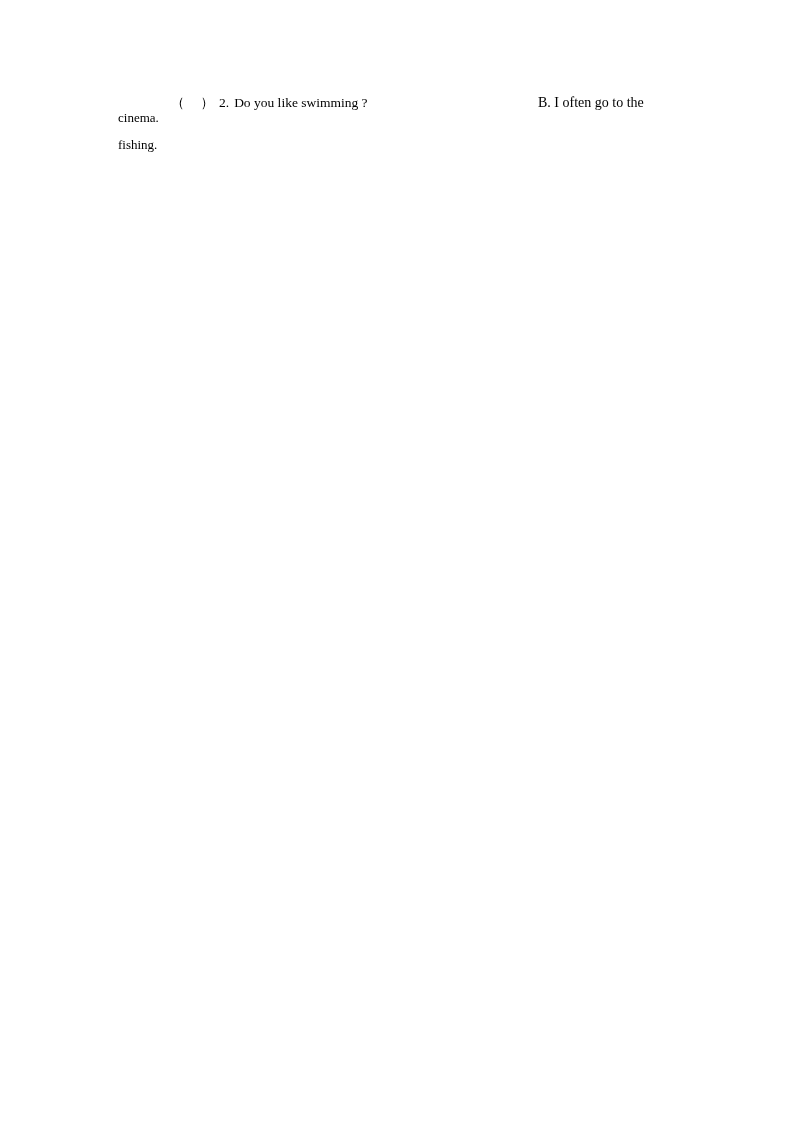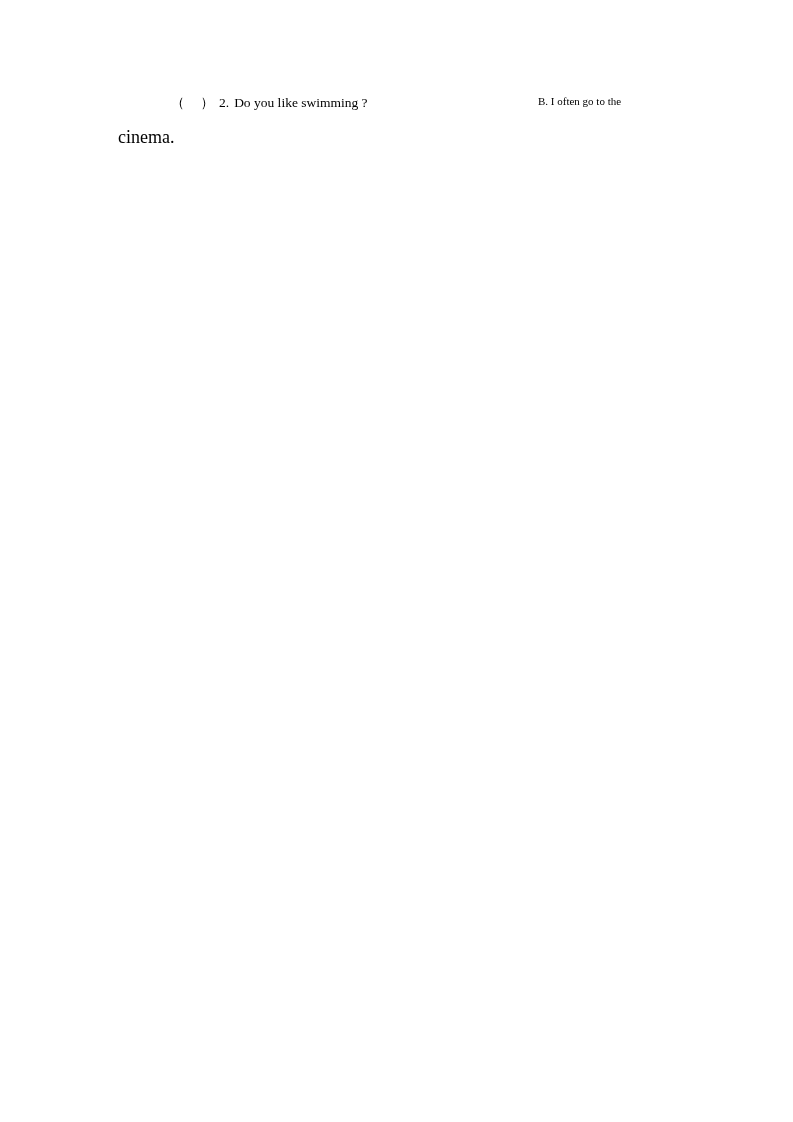--- a/index.html
+++ b/index.html
@@ -48,44 +48,45 @@
   .paren .gap {
     display: inline-block;
     width: 16px;
   }
   .q-text {
     display: inline-block;
     margin-left: 5px;
   }
   .q-wrap {
     display: block;
-    margin-top: 17px;
-    font-size: 18px;
+    margin-top: 0;
+    font-size: 13px;
   }
   .answer {
     position: absolute;
     left: 420px;
     top: 0;
-    font-size: 11px;
+    font-size: 14px;
     line-height: 1.0;
     white-space: nowrap;
   }
 </style>
 </head>
 <body>
 
 <div class="page">
   <div class="doc-body">
 
     <div class="q-block">
       <div class="q-row">
         <span class="q-line"><span class="q-indent"></span><span class="paren"><span>（</span><span class="gap"></span><span>）</span></span><span class="q-text">2.</span><span class="q-text">Do you like   swimming ?</span></span>
         <span class="answer">B. I often go to  the</span>
       </div>
       <div class="q-wrap">cinema.</div>
     </div>
 
     <div class="q-block">
+      <div class="q-wrap">fishing.</div>
     </div>
 
 
   </div>
 </div>
 
 </body></html>

